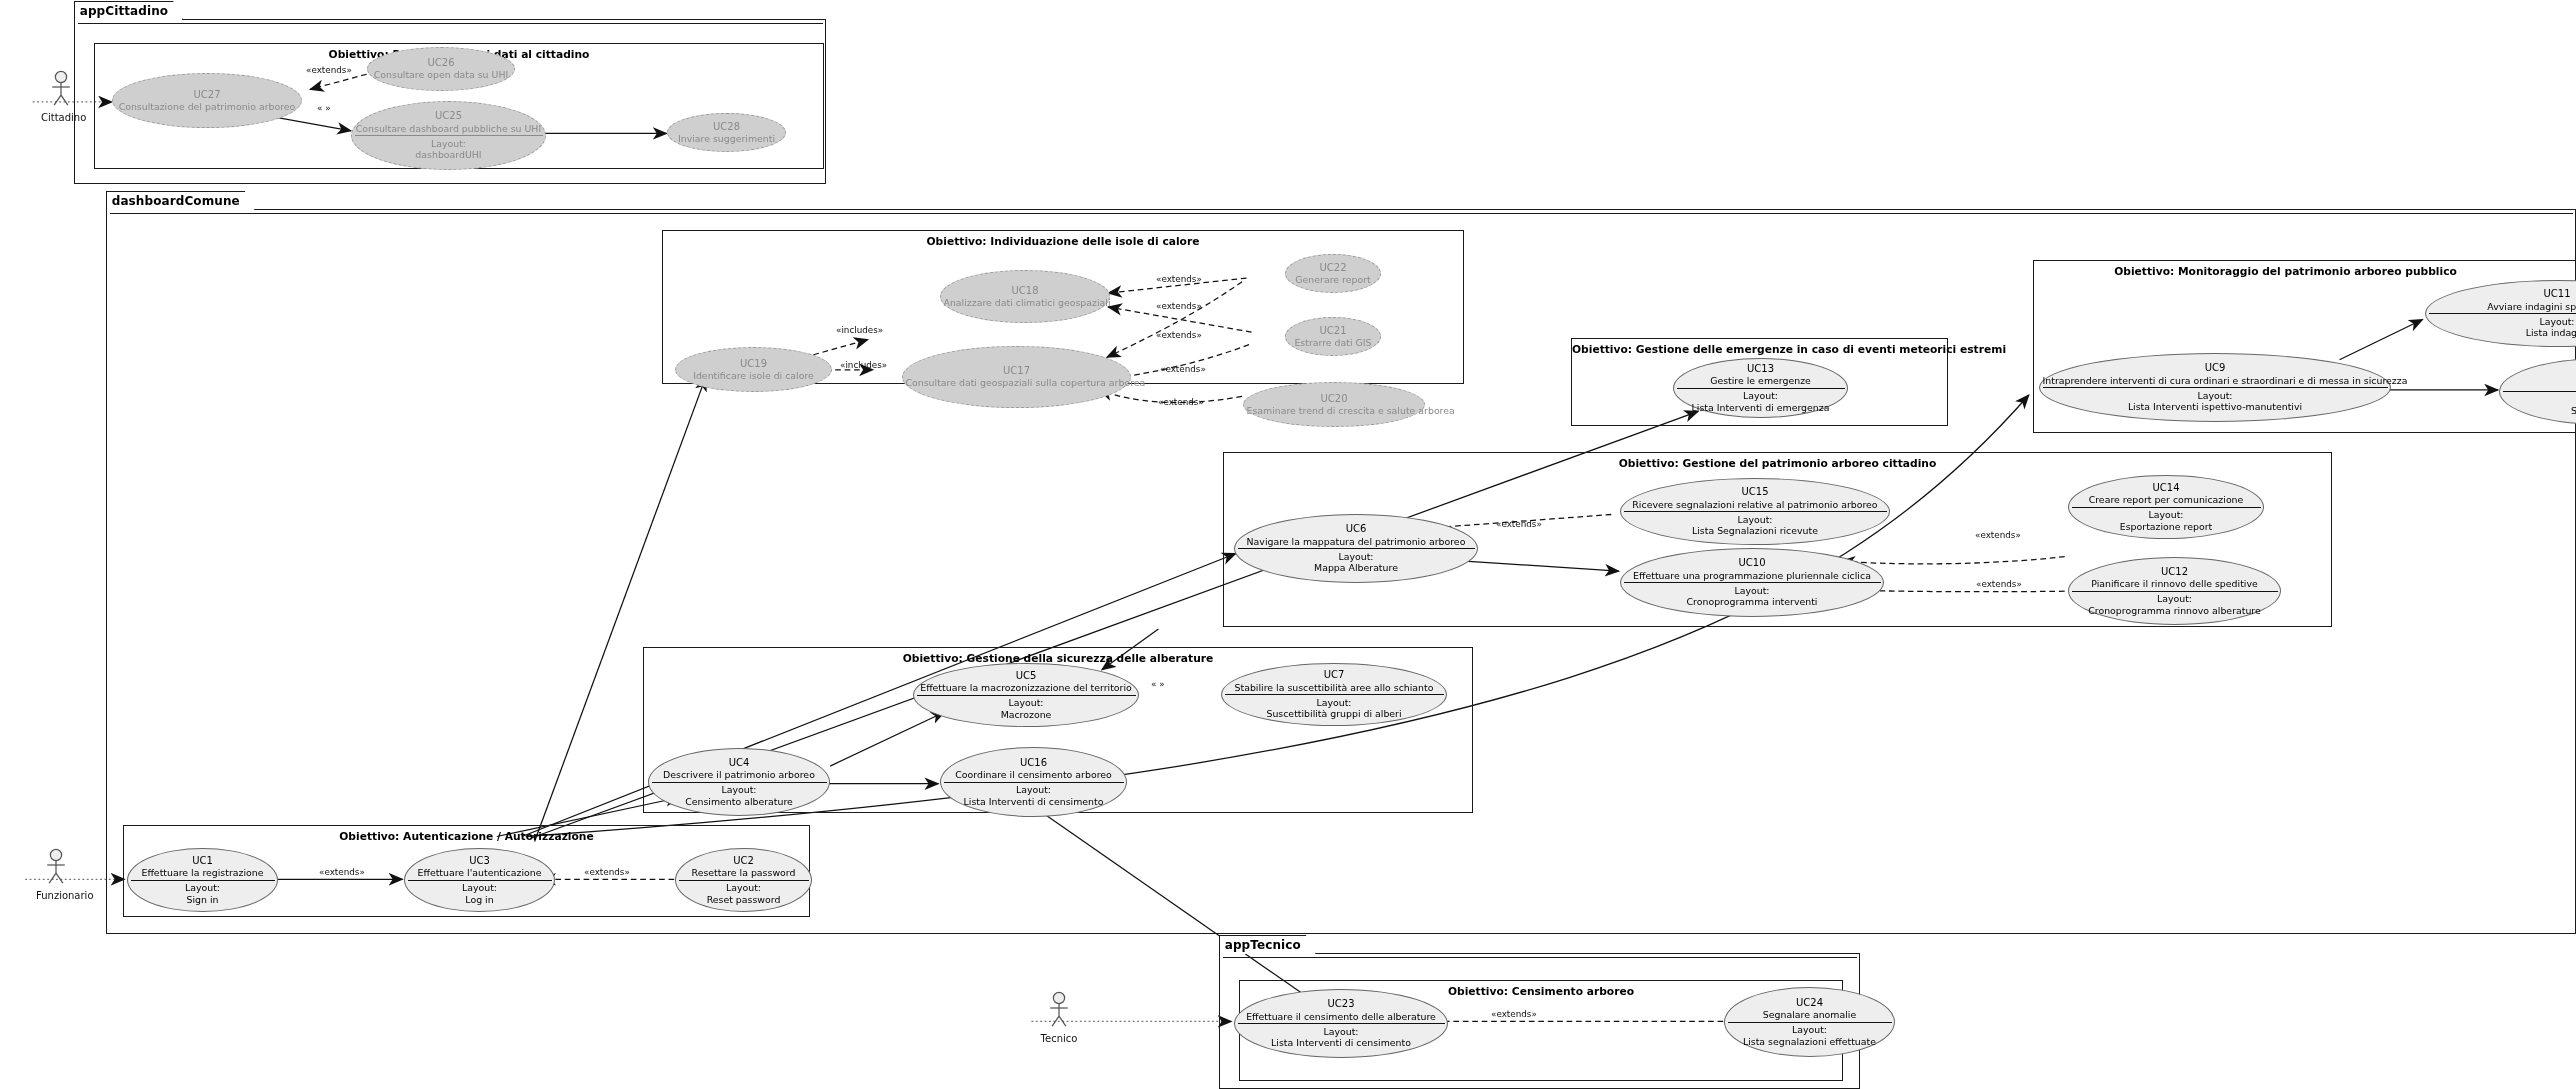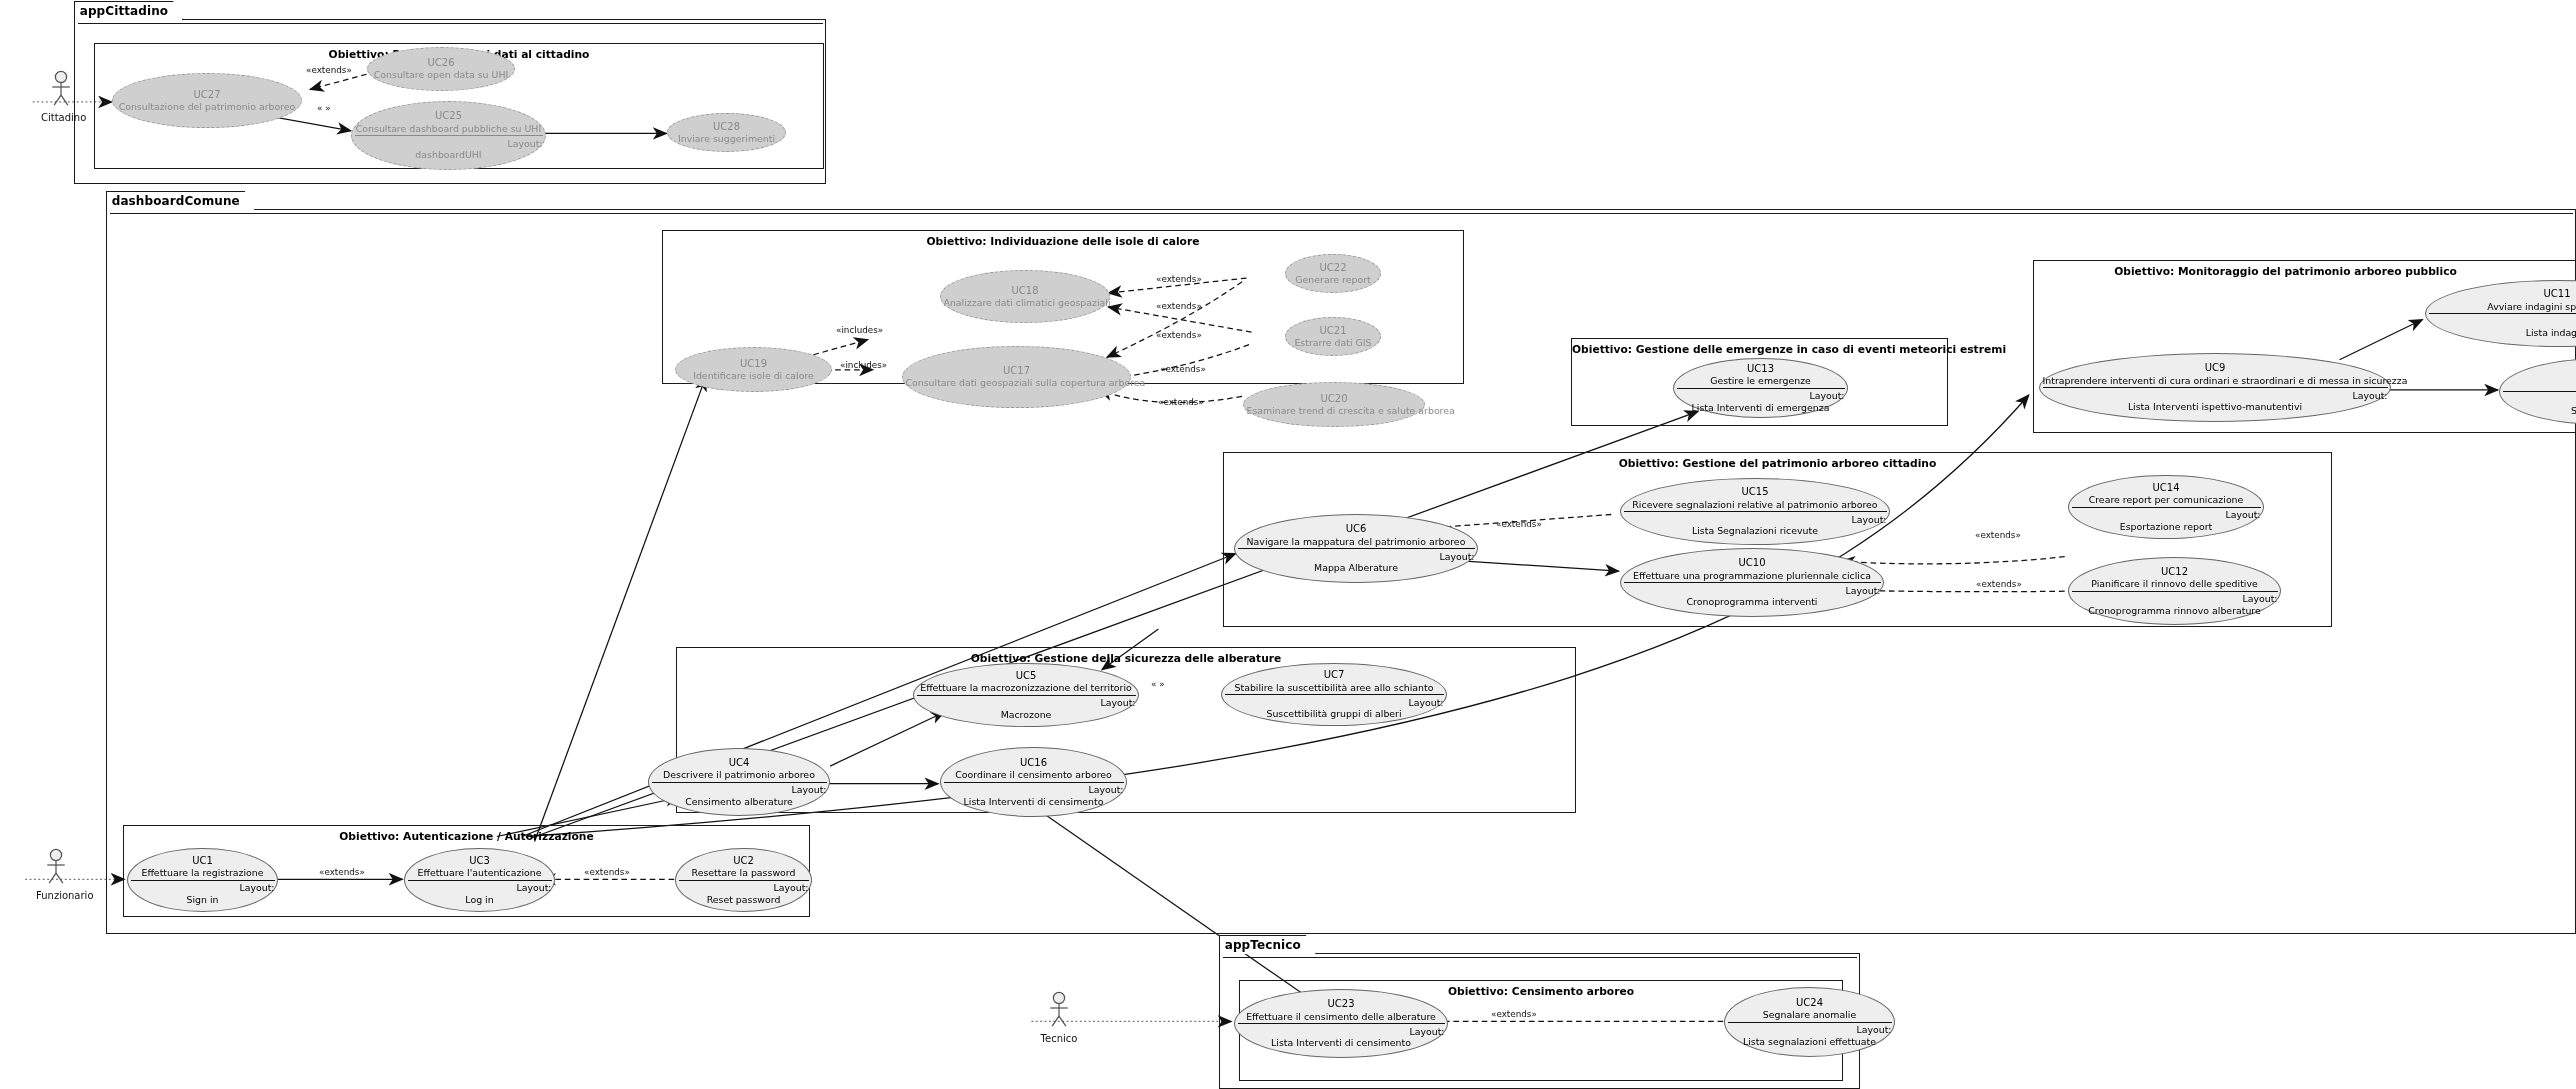--- a/index.html
+++ b/index.html
@@ -101,21 +101,21 @@
     color: #8a8a8a;
   }
   .uc .uc-id { font-size: 10px; }
   .uc .uc-name { font-size: 9.4px; white-space: nowrap; }
   .uc .uc-sep {
     height: 0.6px;
     background: #111111;
     margin: 1.3px 0 1.9px 0;
   }
   .uc.faded .uc-sep { background: #8a8a8a; }
-  .uc .uc-layout-k { font-size: 9.4px; text-align: right; }
+  .uc .uc-layout-k { font-size: 9.4px; }
   .uc .uc-layout-v { font-size: 9.4px; white-space: nowrap; }
   .uc .uc-body { width: 100%; padding: 0 2.5px; box-sizing: border-box; }
 
   
   .actor {
     position: absolute;
     width: 40px;
     text-align: center;
     margin-left: 36px;
   }
@@ -422,21 +422,21 @@
       <div class="uc-sep"></div>
       <div class="uc-layout-k">Layout:</div>
       <div class="uc-layout-v">Cronoprogramma rinnovo alberature</div>
     </div>
   </div>
 
   <div class="rel-label" style="left:1496px; top:519px;">«extends»</div>
   <div class="rel-label" style="left:1975px; top:530px;">«extends»</div>
   <div class="rel-label" style="left:1976px; top:579px;">«extends»</div>
 
-  <div class="goal" style="left:676px; top:647px; width:900px; height:166px;">
+  <div class="goal" style="left:643px; top:647px; width:830px; height:166px;">
     <div class="goal-title">Obiettivo: Gestione della sicurezza delle alberature</div>
   </div>
 
   <div class="uc active" style="left:913px; top:663px; width:226px; height:64px;">
     <div class="uc-body">
       <div class="uc-id">UC5</div>
       <div class="uc-name">Effettuare la macrozonizzazione del territorio</div>
       <div class="uc-sep"></div>
       <div class="uc-layout-k">Layout:</div>
       <div class="uc-layout-v">Macrozone</div>

